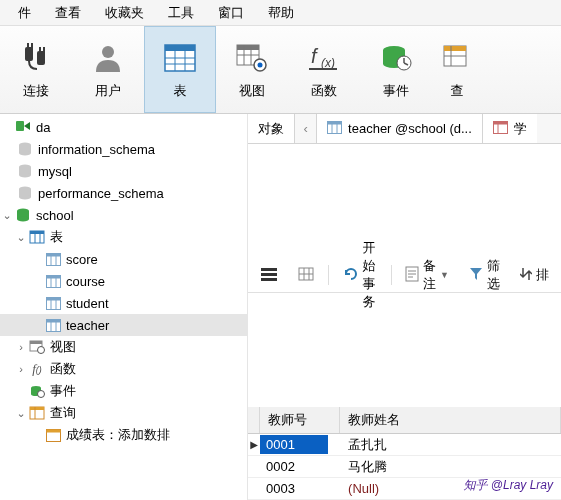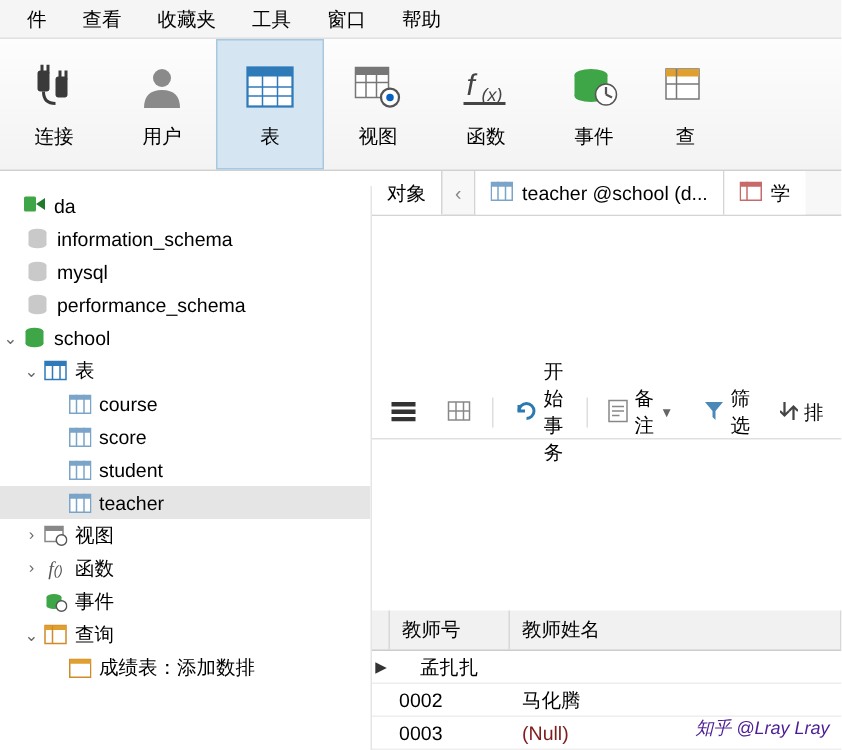--- a/index.html
+++ b/index.html
@@ -5,21 +5,21 @@
     * { margin: 0; padding: 0; box-sizing: border-box; font-family: "Microsoft YaHei", sans-serif; }
     body { width: 561px; height: 500px; overflow: hidden; background: #fff; font-size: 13px; }
     .menubar { display: flex; height: 26px; align-items: center; padding-left: 6px; background: #f5f5f5; border-bottom: 1px solid #e0e0e0; }
     .menubar span { padding: 3px 12px; cursor: pointer; }
     .toolbar { display: flex; height: 88px; background: linear-gradient(#fdfdfd,#f3f3f3); border-bottom: 1px solid #d0d0d0; }
     .tbtn { width: 72px; display: flex; flex-direction: column; align-items: center; justify-content: center; gap: 6px; border-right: 0px solid transparent; }
     .tbtn.active { background: #d5e6f2; border: 1px solid #a6c8e0; }
     .tbtn .ic { width: 36px; height: 36px; display: flex; align-items: center; justify-content: center; }
     .tbtn .lb { font-size: 13px; }
     .main { display: flex; height: calc(500px - 114px); }
-    .sidebar { width: 254px; overflow: hidden; border-right: 1px solid #e5e5e5; padding-top: 2px; margin-top: 10px; }
+    .sidebar { width: 254px; overflow: hidden; border-right: 1px solid #e5e5e5; padding-top: 2px; }
     .tree-item { display: flex; align-items: center; height: 22px; white-space: nowrap; padding-right: 4px; }
     .tree-item.sel { background: #e5e5e5; }
     .tw { display:inline-block; width: 14px; text-align: center; color: #6a6a6a; font-size: 11px; }
     .spacer { display: inline-block; }
     .tic { width: 18px; height: 18px; margin-right: 4px; display:inline-flex; align-items:center; justify-content:center; }
     .content { flex: 1; display: flex; flex-direction: column; justify-content: space-between; }
     .tabs { display: flex; height: 30px; align-items: stretch; border-bottom: 1px solid #d4d4d4; background:#f7f7f7; }
     .tab { display: flex; align-items: center; gap: 6px; padding: 0 10px; border-right: 1px solid #d4d4d4; background:#fff; font-size: 13px; }
     .tab.active { background:#fff; }
     .arrowbox { width: 22px; display:flex; align-items:center; justify-content:center; color:#888; border-right:1px solid #d4d4d4; }
@@ -214,33 +214,33 @@
     <div class="tree-item">
       <span class="spacer" style="width:44px"></span>
       <span class="tic">
             <svg width="15" height="13" viewBox="0 0 15 13">
               <rect x="0.5" y="0.5" width="14" height="12" fill="#fff" stroke="#7aa4c8"></rect>
               <rect x="0.5" y="0.5" width="14" height="3" fill="#7aa4c8"></rect>
               <line x1="5" y1="0" x2="5" y2="13" stroke="#7aa4c8"></line>
               <line x1="10" y1="0" x2="10" y2="13" stroke="#7aa4c8"></line>
             </svg>
           </span>
-      <span>course</span>
+      <span>score</span>
     </div>
     <div class="tree-item">
       <span class="spacer" style="width:44px"></span>
       <span class="tic">
             <svg width="15" height="13" viewBox="0 0 15 13">
               <rect x="0.5" y="0.5" width="14" height="12" fill="#fff" stroke="#7aa4c8"></rect>
               <rect x="0.5" y="0.5" width="14" height="3" fill="#7aa4c8"></rect>
               <line x1="5" y1="0" x2="5" y2="13" stroke="#7aa4c8"></line>
               <line x1="10" y1="0" x2="10" y2="13" stroke="#7aa4c8"></line>
             </svg>
           </span>
-      <span>score</span>
+      <span>course</span>
     </div>
     <div class="tree-item">
       <span class="spacer" style="width:44px"></span>
       <span class="tic">
             <svg width="15" height="13" viewBox="0 0 15 13">
               <rect x="0.5" y="0.5" width="14" height="12" fill="#fff" stroke="#7aa4c8"></rect>
               <rect x="0.5" y="0.5" width="14" height="3" fill="#7aa4c8"></rect>
               <line x1="5" y1="0" x2="5" y2="13" stroke="#7aa4c8"></line>
               <line x1="10" y1="0" x2="10" y2="13" stroke="#7aa4c8"></line>
             </svg>
@@ -393,20 +393,21 @@
     </div>
 
     <div class="grid">
       <div class="ghead">
         <div style="width:12px;border-right:1px solid #d8d8d8"></div>
         <div class="gh c1">教师号</div>
         <div class="gh c2">教师姓名</div>
       </div>
       <div class="grow sel">
         <div class="mk">▶</div>
+        <div class="gc c1">0001</div>
         <div class="gc c2">孟扎扎</div>
       </div>
       <div class="grow">
         <div class="mk"></div>
         <div class="gc c1">0002</div>
         <div class="gc c2">马化腾</div>
       </div>
       <div class="grow">
         <div class="mk"></div>
         <div class="gc c1">0003</div>

